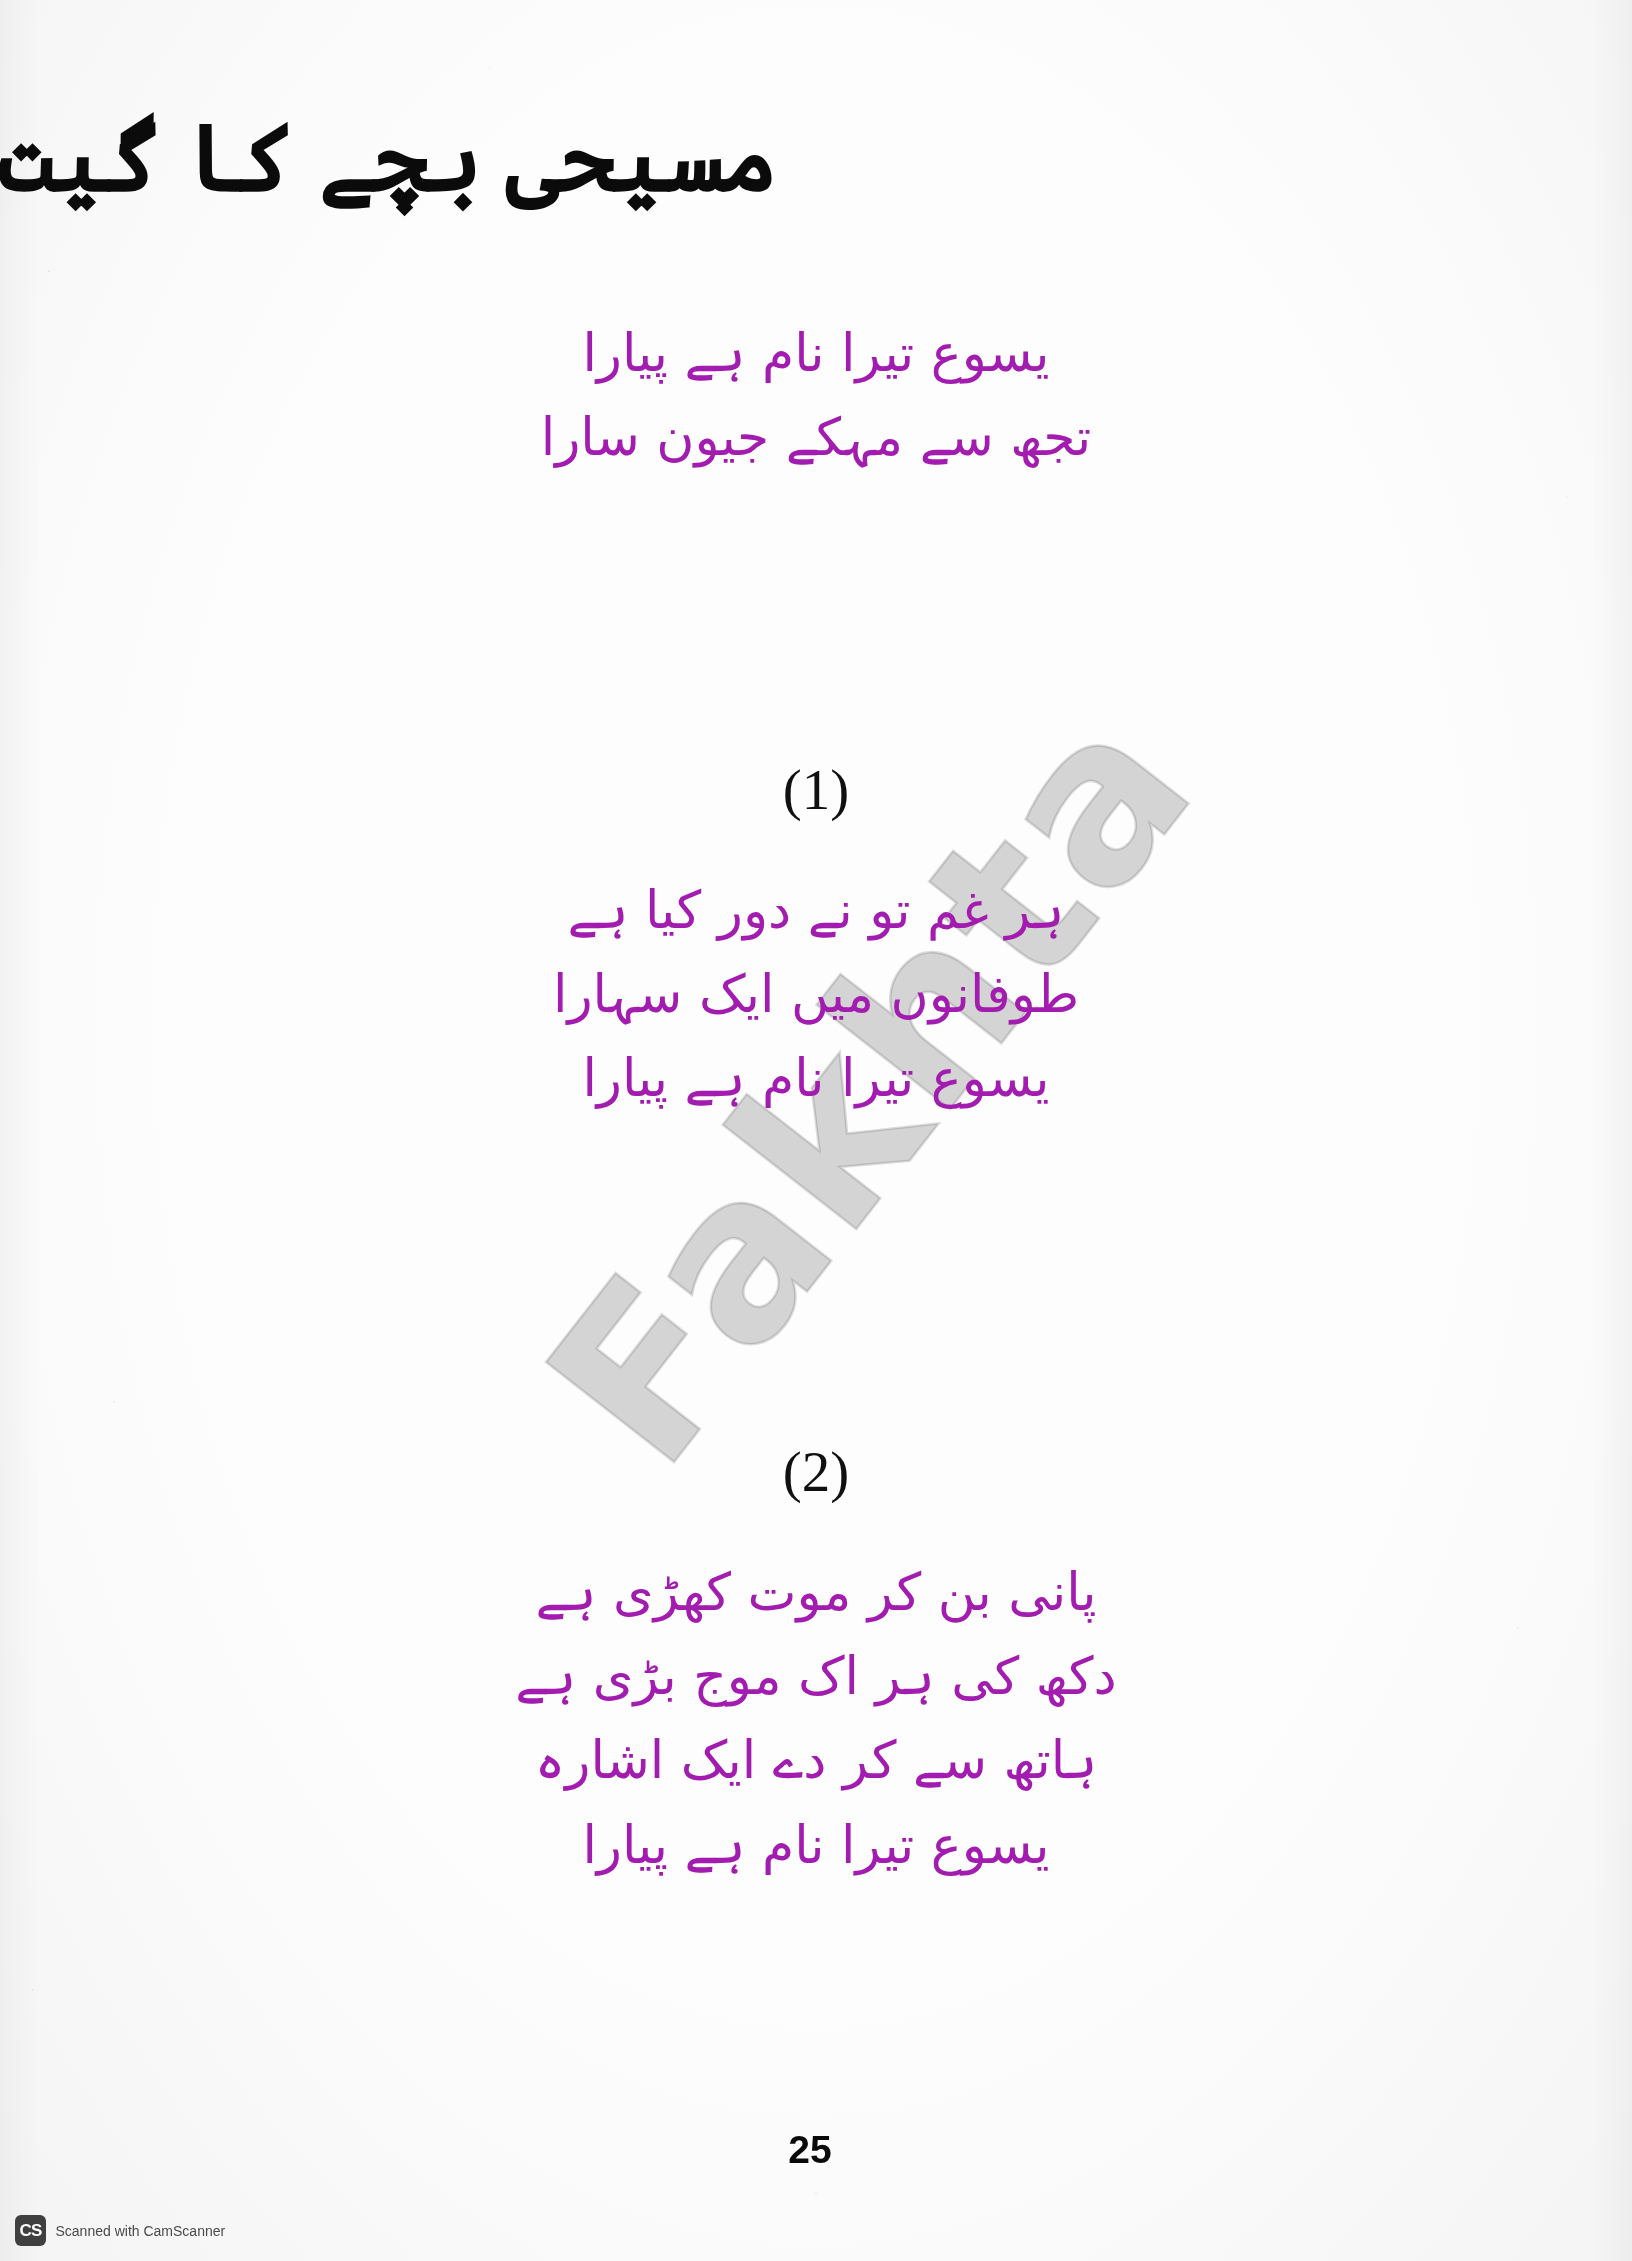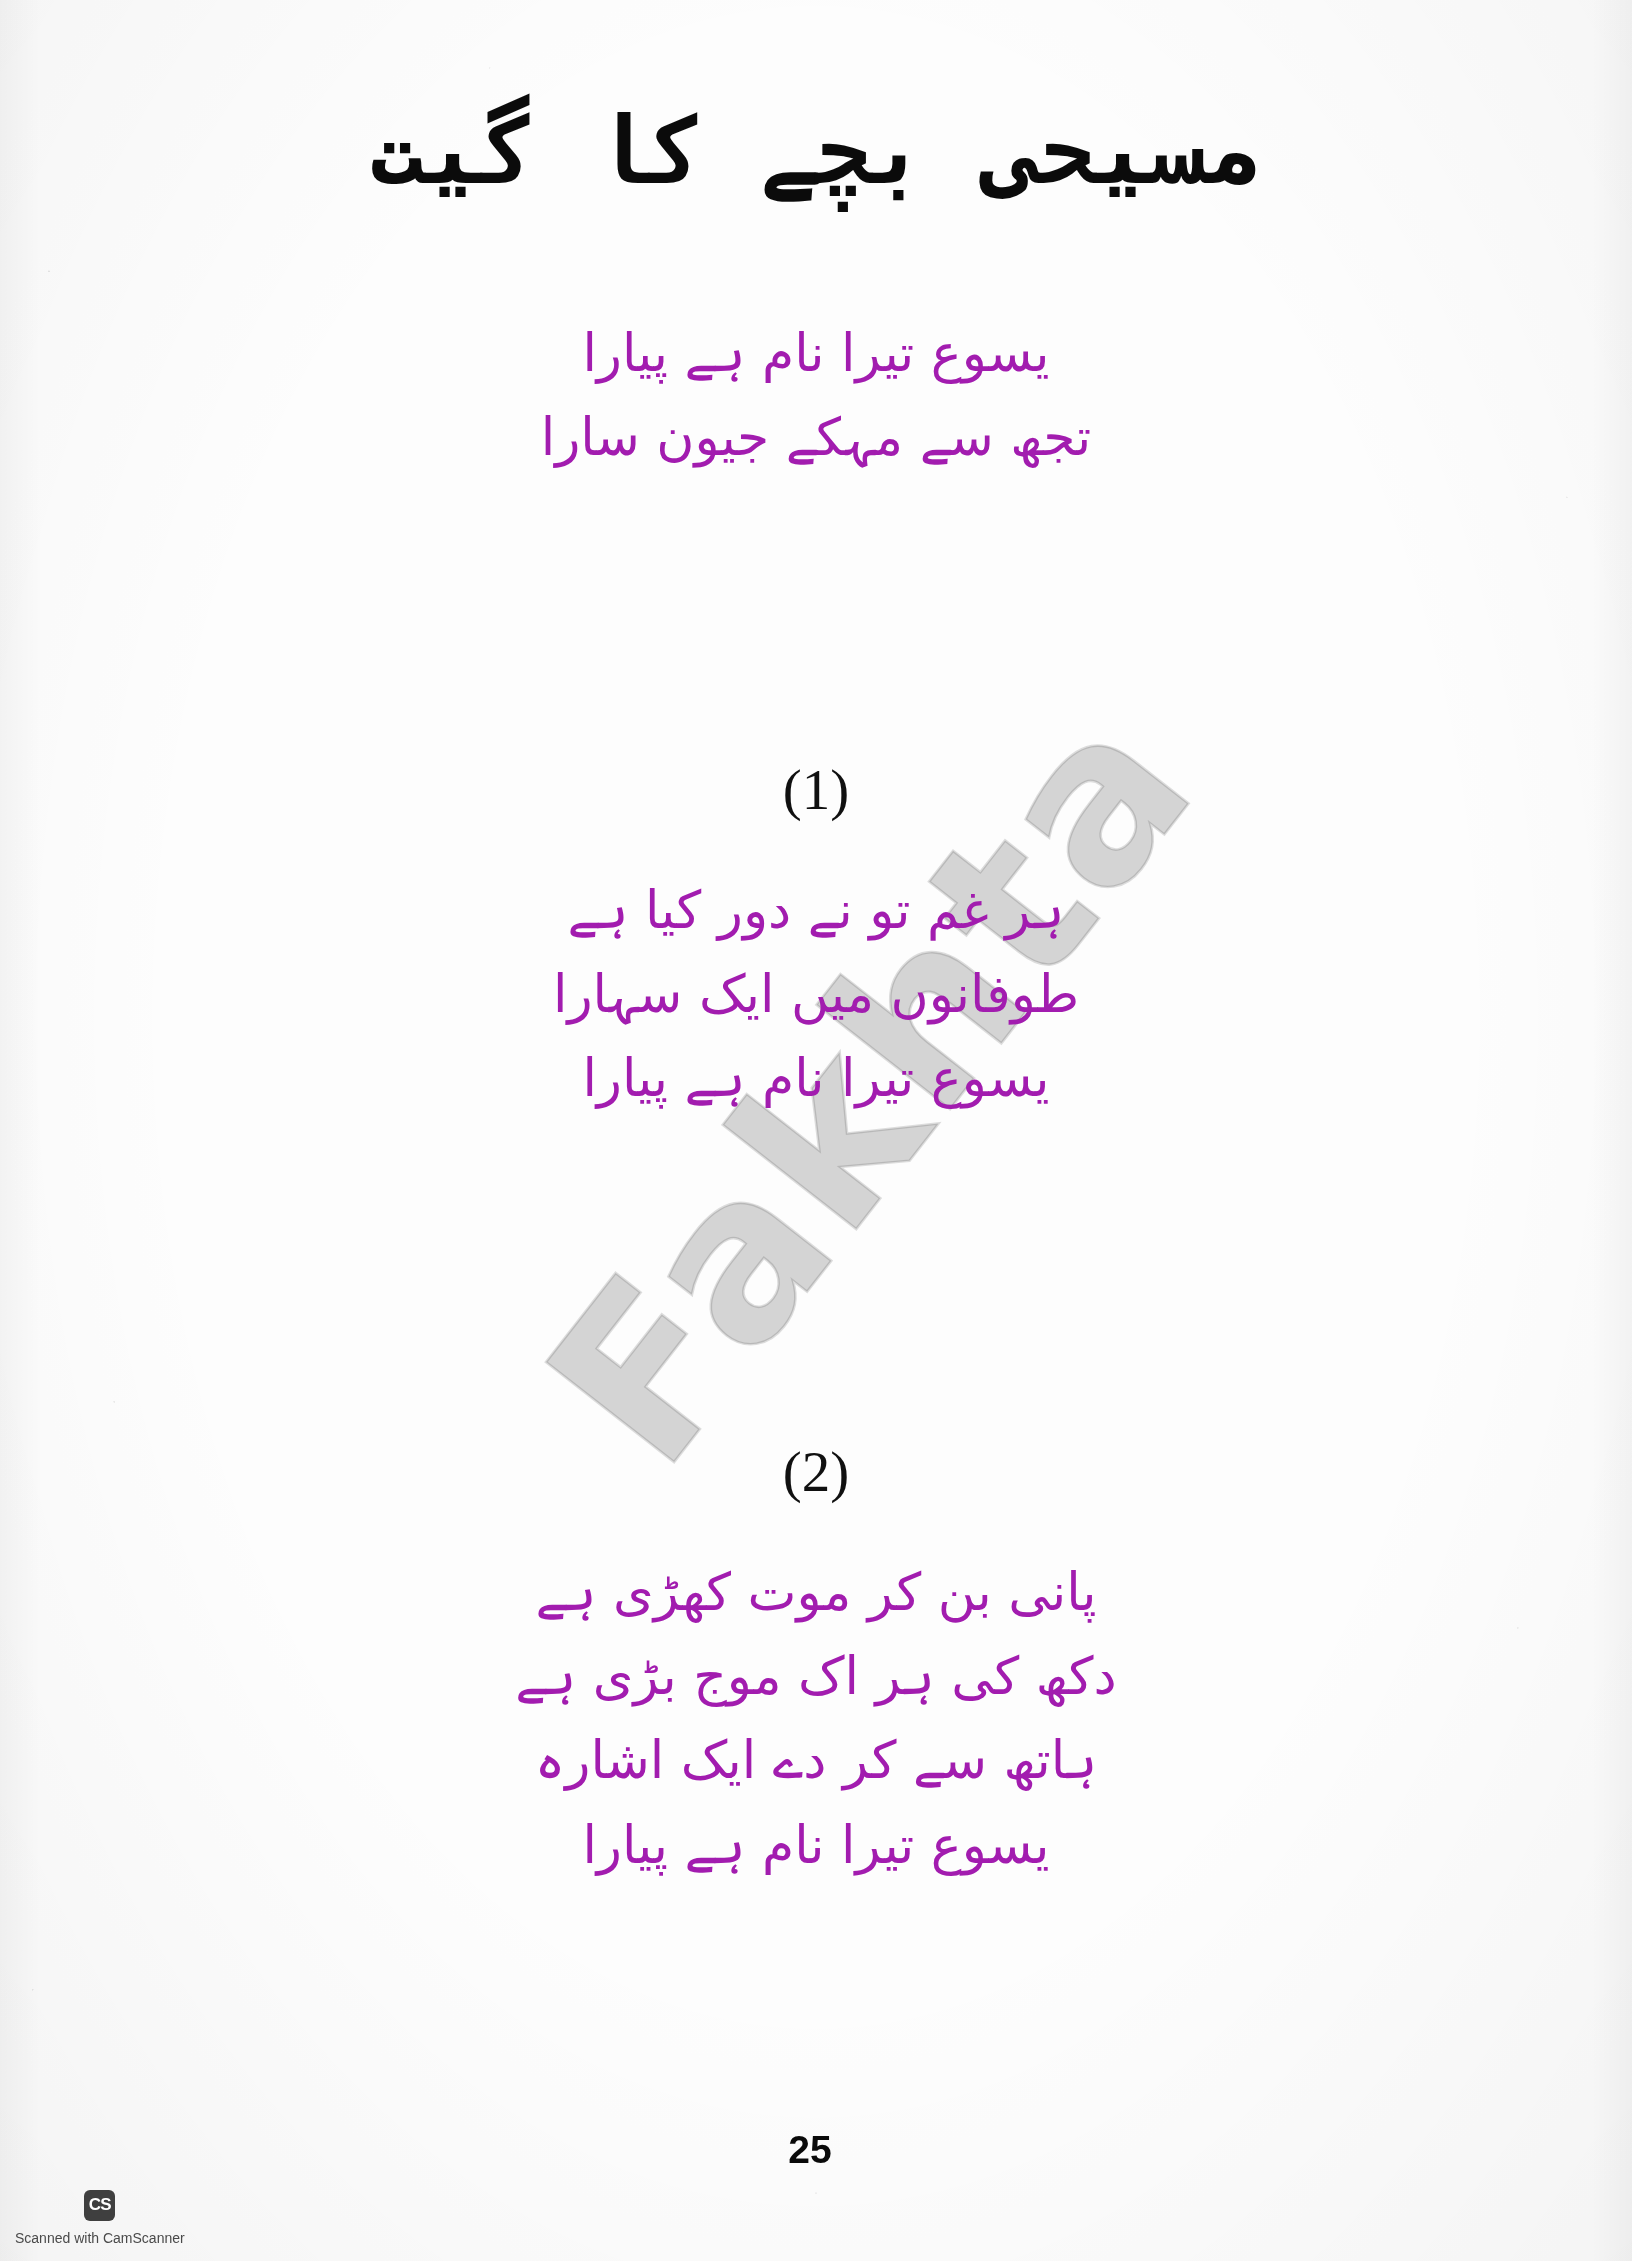--- a/index.html
+++ b/index.html
@@ -74,22 +74,22 @@
     box-sizing: border-box;
     padding: 0;
     direction: rtl;
   }
 
   .title {
     position: absolute;
     top: 101px;
     left: 0;
     right: 0;
-    text-align: center;
-    font-family: Liberation Mono, monospace;
+    text-align: left;
+    font-family: Liberation Serif, serif;
     font-size: 93px;
     line-height: 1.25;
     color: #0b0b0b;
     font-weight: 600;
     direction: rtl;
   }
 
   .verse-block {
     position: absolute;
     left: 0;
@@ -133,21 +133,20 @@
   
   .cs-footer {
     position: absolute;
     left: 15px;
     bottom: 15px;
     display: flex;
     align-items: center;
     gap: 9.5px;
     z-index: 5;
     direction: ltr;
-    flex-direction: column;
   }
   .cs-badge {
     width: 31px;
     height: 31px;
     border-radius: 6px;
     background: #3f3f3f;
     color: #ffffff;
     font-family: "Liberation Sans", sans-serif;
     font-size: 17px;
     font-weight: 700;

